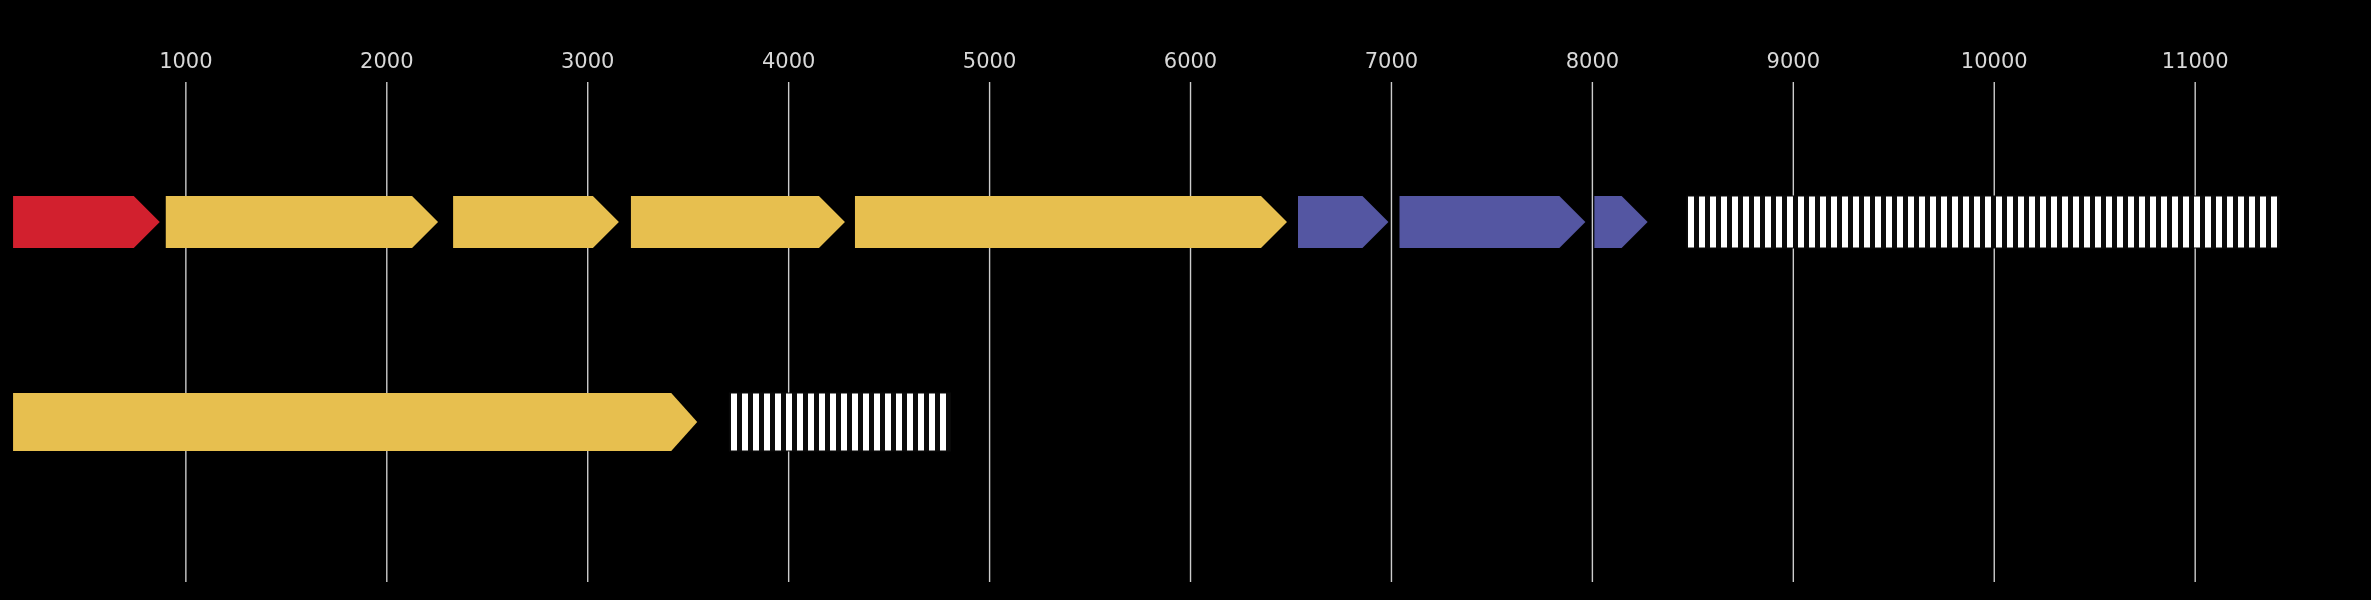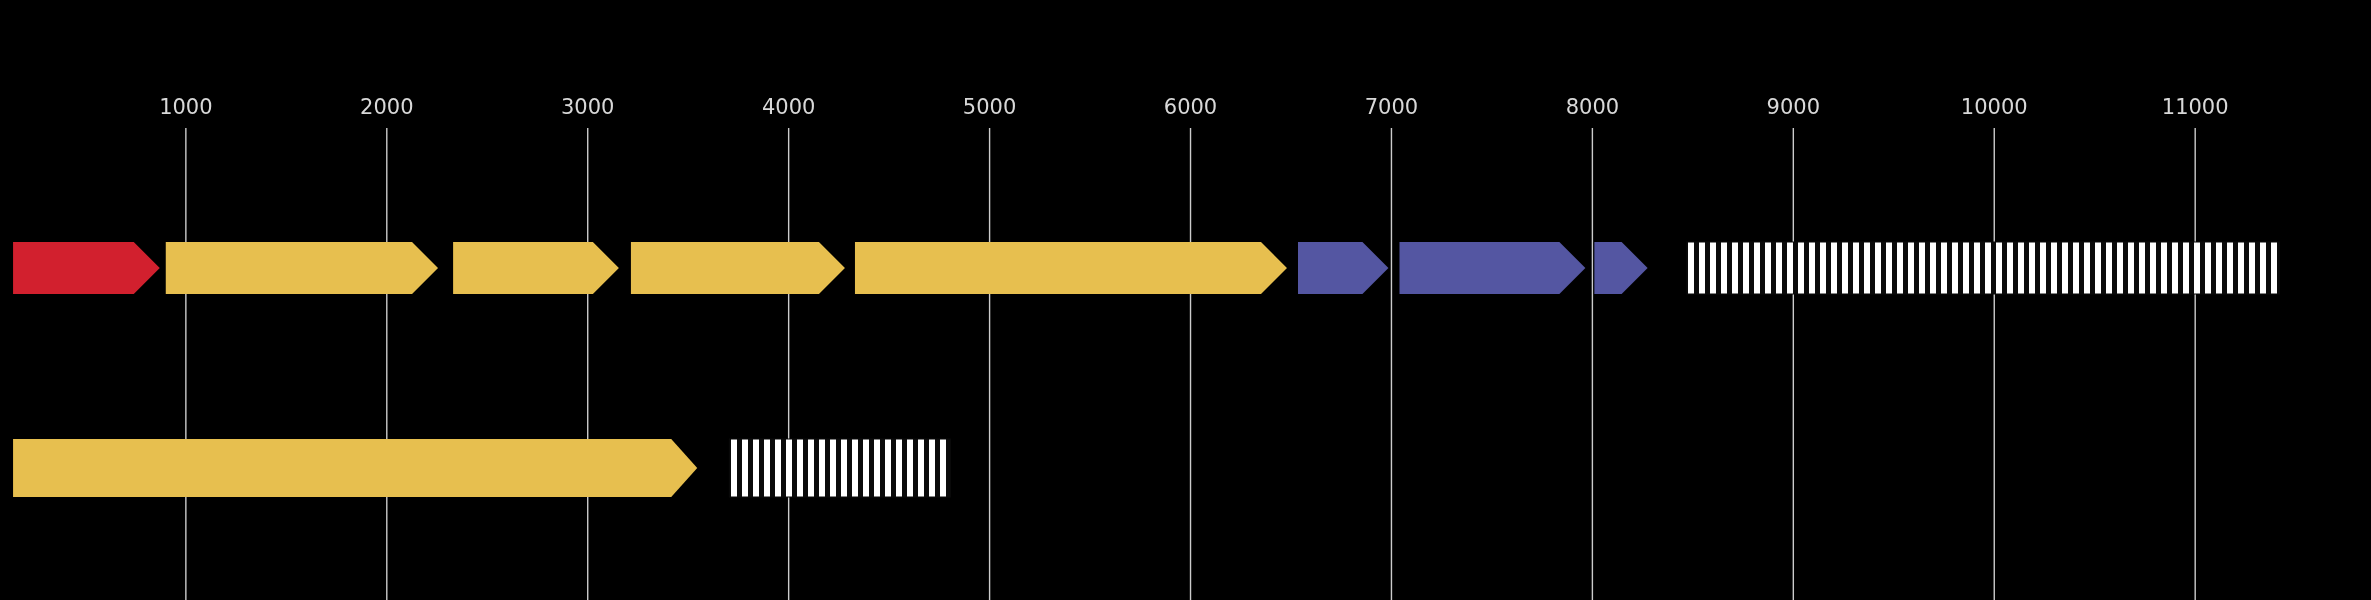--- a/index.html
+++ b/index.html
@@ -11,21 +11,20 @@
     width: 2371px;
     height: 600px;
     overflow: hidden;
     font-family: "DejaVu Sans", "Liberation Sans", sans-serif;
   }
   #figure-wrap {
     position: relative;
     width: 2371px;
     height: 500px;
     background: #000000;
-    margin-top: 46px;
   }
   #map-svg { display: block; }
   .tick-label {
     font-family: "DejaVu Sans", "Liberation Sans", sans-serif;
     font-weight: 400;
   }
 </style>
 </head>
 <body>
 

